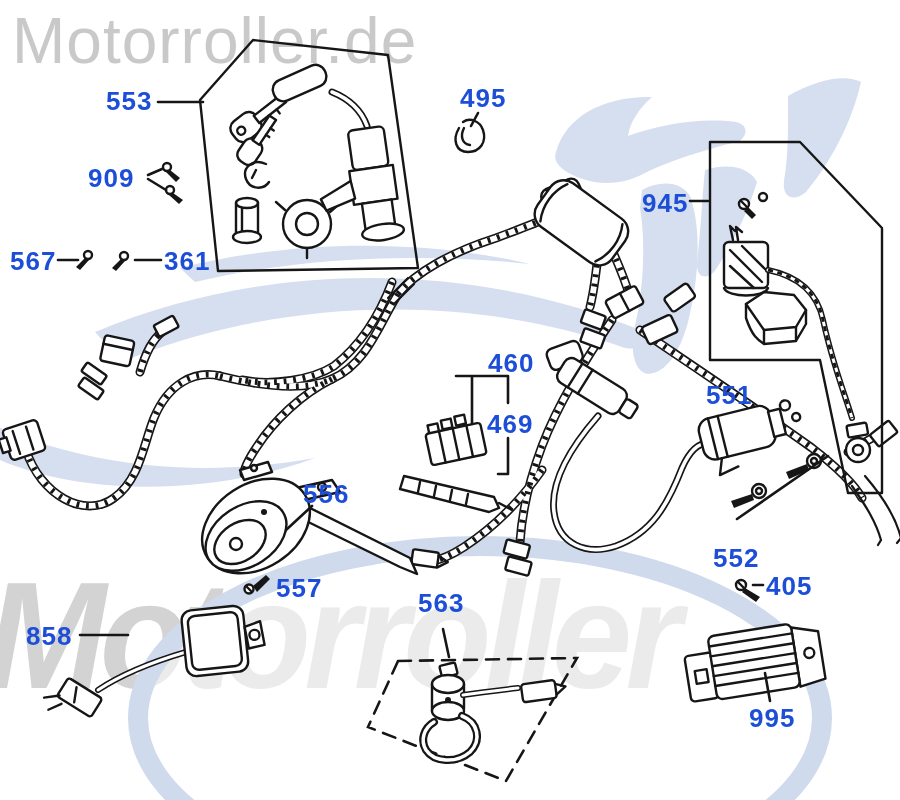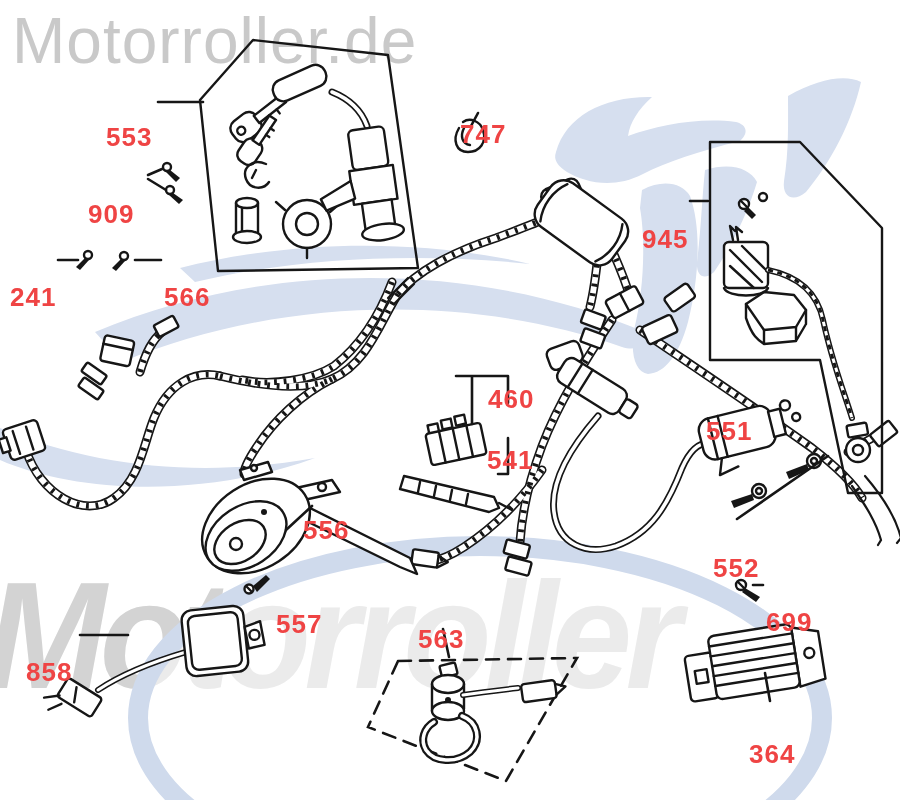--- a/index.html
+++ b/index.html
@@ -5,22 +5,22 @@
   html,body{margin:0;padding:0;background:#fff;}
   #stage{position:relative;width:900px;height:800px;background:#ffffff;overflow:hidden;
          font-family:"Liberation Sans",sans-serif;}
   .wm-top{position:absolute;left:12px;top:4px;font:400 64px "Liberation Sans",sans-serif;
           color:#c9c9c9;letter-spacing:1px;white-space:nowrap;}
   .wm-big{position:absolute;left:-14px;top:548px;font:italic 700 152px "Liberation Sans",sans-serif;
           color:#d3d3d3;letter-spacing:-7px;transform:scaleX(.95);transform-origin:left top;white-space:nowrap;}
   .wm-de{position:absolute;left:778px;top:516px;font:italic 700 94px "Liberation Sans",sans-serif;
          color:#c9d7ec;white-space:nowrap;}
   #art{position:absolute;left:0;top:0;}
-  .plabel{position:absolute;font:700 26px "Liberation Sans",sans-serif;color:#ef4444;
-          letter-spacing:1px;white-space:nowrap;margin-top:36px;}
+  .plabel{position:absolute;font:700 26px "Liberation Sans",sans-serif;color:#1d4ed8;
+          letter-spacing:1px;white-space:nowrap;}
   
   .ln{fill:none;stroke:#161616;stroke-width:2.4;stroke-linecap:round;stroke-linejoin:round}
   .fw{fill:#fff;stroke:#161616;stroke-width:2.4;stroke-linejoin:round}
   .dk{fill:#161616;stroke:none}
   .ld{fill:none;stroke:#161616;stroke-width:2.6;stroke-linecap:round}
   .dashed{fill:none;stroke:#161616;stroke-width:2.6;stroke-dasharray:13 9;stroke-linecap:round}
   .ch-o{fill:none;stroke:#161616;stroke-width:9;stroke-linecap:round}
   .ch-m{fill:none;stroke:#fff;stroke-width:5.8;stroke-linecap:round}
   .ch-d{fill:none;stroke:#161616;stroke-width:5.8;stroke-dasharray:2.8 6.8;stroke-linecap:butt}
   .cb-o{fill:none;stroke:#161616;stroke-width:7;stroke-linecap:round}
@@ -357,27 +357,27 @@
       <path class="ld" d="M443,629 L449,657"></path>
       <path class="ld" d="M763,585 L753,585"></path>
       <path class="ld" d="M828,456 L737,519"></path>
       <path class="ld" d="M770,701 L765,673"></path>
       <path class="ld" d="M456,376 L508,376 M472,376 L472,424 M508,376 L508,403 M508,438 L508,474 M508,474 L498,474"></path>
     </g>
   </svg>
 
   <span class="plabel" style="left:106px;top:86px">553</span>
   <span class="plabel" style="left:88px;top:163px">909</span>
-  <span class="plabel" style="left:10px;top:246px">241</span>
-  <span class="plabel" style="left:164px;top:246px">566</span>
-  <span class="plabel" style="left:460px;top:83px">747</span>
+  <span class="plabel" style="left:10px;top:246px">567</span>
+  <span class="plabel" style="left:164px;top:246px">361</span>
+  <span class="plabel" style="left:460px;top:83px">495</span>
   <span class="plabel" style="left:642px;top:188px">945</span>
   <span class="plabel" style="left:488px;top:348px">460</span>
-  <span class="plabel" style="left:487px;top:409px">541</span>
+  <span class="plabel" style="left:487px;top:409px">469</span>
   <span class="plabel" style="left:706px;top:380px">551</span>
-  <span class="plabel" style="left:713px;top:517px">552</span>
+  <span class="plabel" style="left:713px;top:543px">552</span>
   <span class="plabel" style="left:303px;top:479px">556</span>
   <span class="plabel" style="left:276px;top:573px">557</span>
   <span class="plabel" style="left:26px;top:621px">858</span>
   <span class="plabel" style="left:418px;top:588px">563</span>
-  <span class="plabel" style="left:766px;top:571px">699</span>
-  <span class="plabel" style="left:749px;top:703px">364</span>
+  <span class="plabel" style="left:766px;top:571px">405</span>
+  <span class="plabel" style="left:749px;top:703px">995</span>
 </div>
 
 </body></html>

